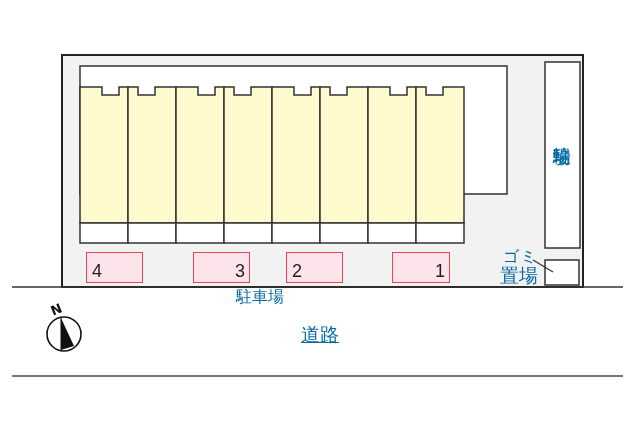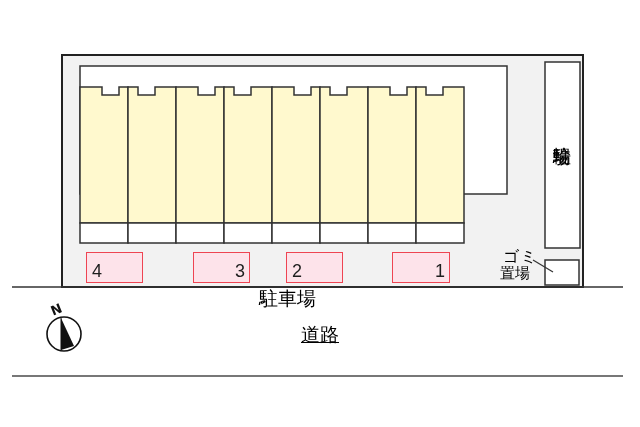--- a/index.html
+++ b/index.html
@@ -19,21 +19,21 @@
       position: absolute;
       left: 0;
       top: 0;
       width: 640px;
       height: 427px;
     }
     .label {
       position: absolute;
       line-height: 1;
       white-space: nowrap;
-      color: #000000;
+      color: #0369a1;
     }
     .parking-spot {
       position: absolute;
       box-sizing: border-box;
       height: 31px;
       background: #FDE3EA;
       border: 1.5px solid #EE4452;
       font-family: "Liberation Sans", "DejaVu Sans", sans-serif;
       font-size: 18px;
       line-height: 1;
@@ -104,17 +104,17 @@
   </g>
 </svg>
 
 <div class="compass-n" style="left:51px; top:303px;">N</div>
 
 <div class="parking-spot spot-left" style="left:86px; top:252px; width:57px;">4</div>
 <div class="parking-spot spot-right" style="left:193px; top:252px; width:57px;">3</div>
 <div class="parking-spot spot-left" style="left:286px; top:252px; width:57px;">2</div>
 <div class="parking-spot spot-right" style="left:392px; top:252px; width:58px;">1</div>
 
-<div class="label" style="left:259px; top:289px; font-size:19px;">駐車場</div>
+<div class="label" style="left:236px; top:289px; font-size:16px;">駐車場</div>
 <div class="label" style="left:301px; top:325px; font-size:19px;text-decoration:underline;">道路</div>
 <div class="label vertical" style="left:553px; top:132px; font-size:18px;">駐輪場</div>
 <div class="label" style="left:503px; top:249px; font-size:16px; letter-spacing:1px;">ゴミ</div>
-<div class="label" style="left:500px; top:266px; font-size:15px;">置場</div>
+<div class="label" style="left:500px; top:266px; font-size:19px;">置場</div>
 
 </body></html>

